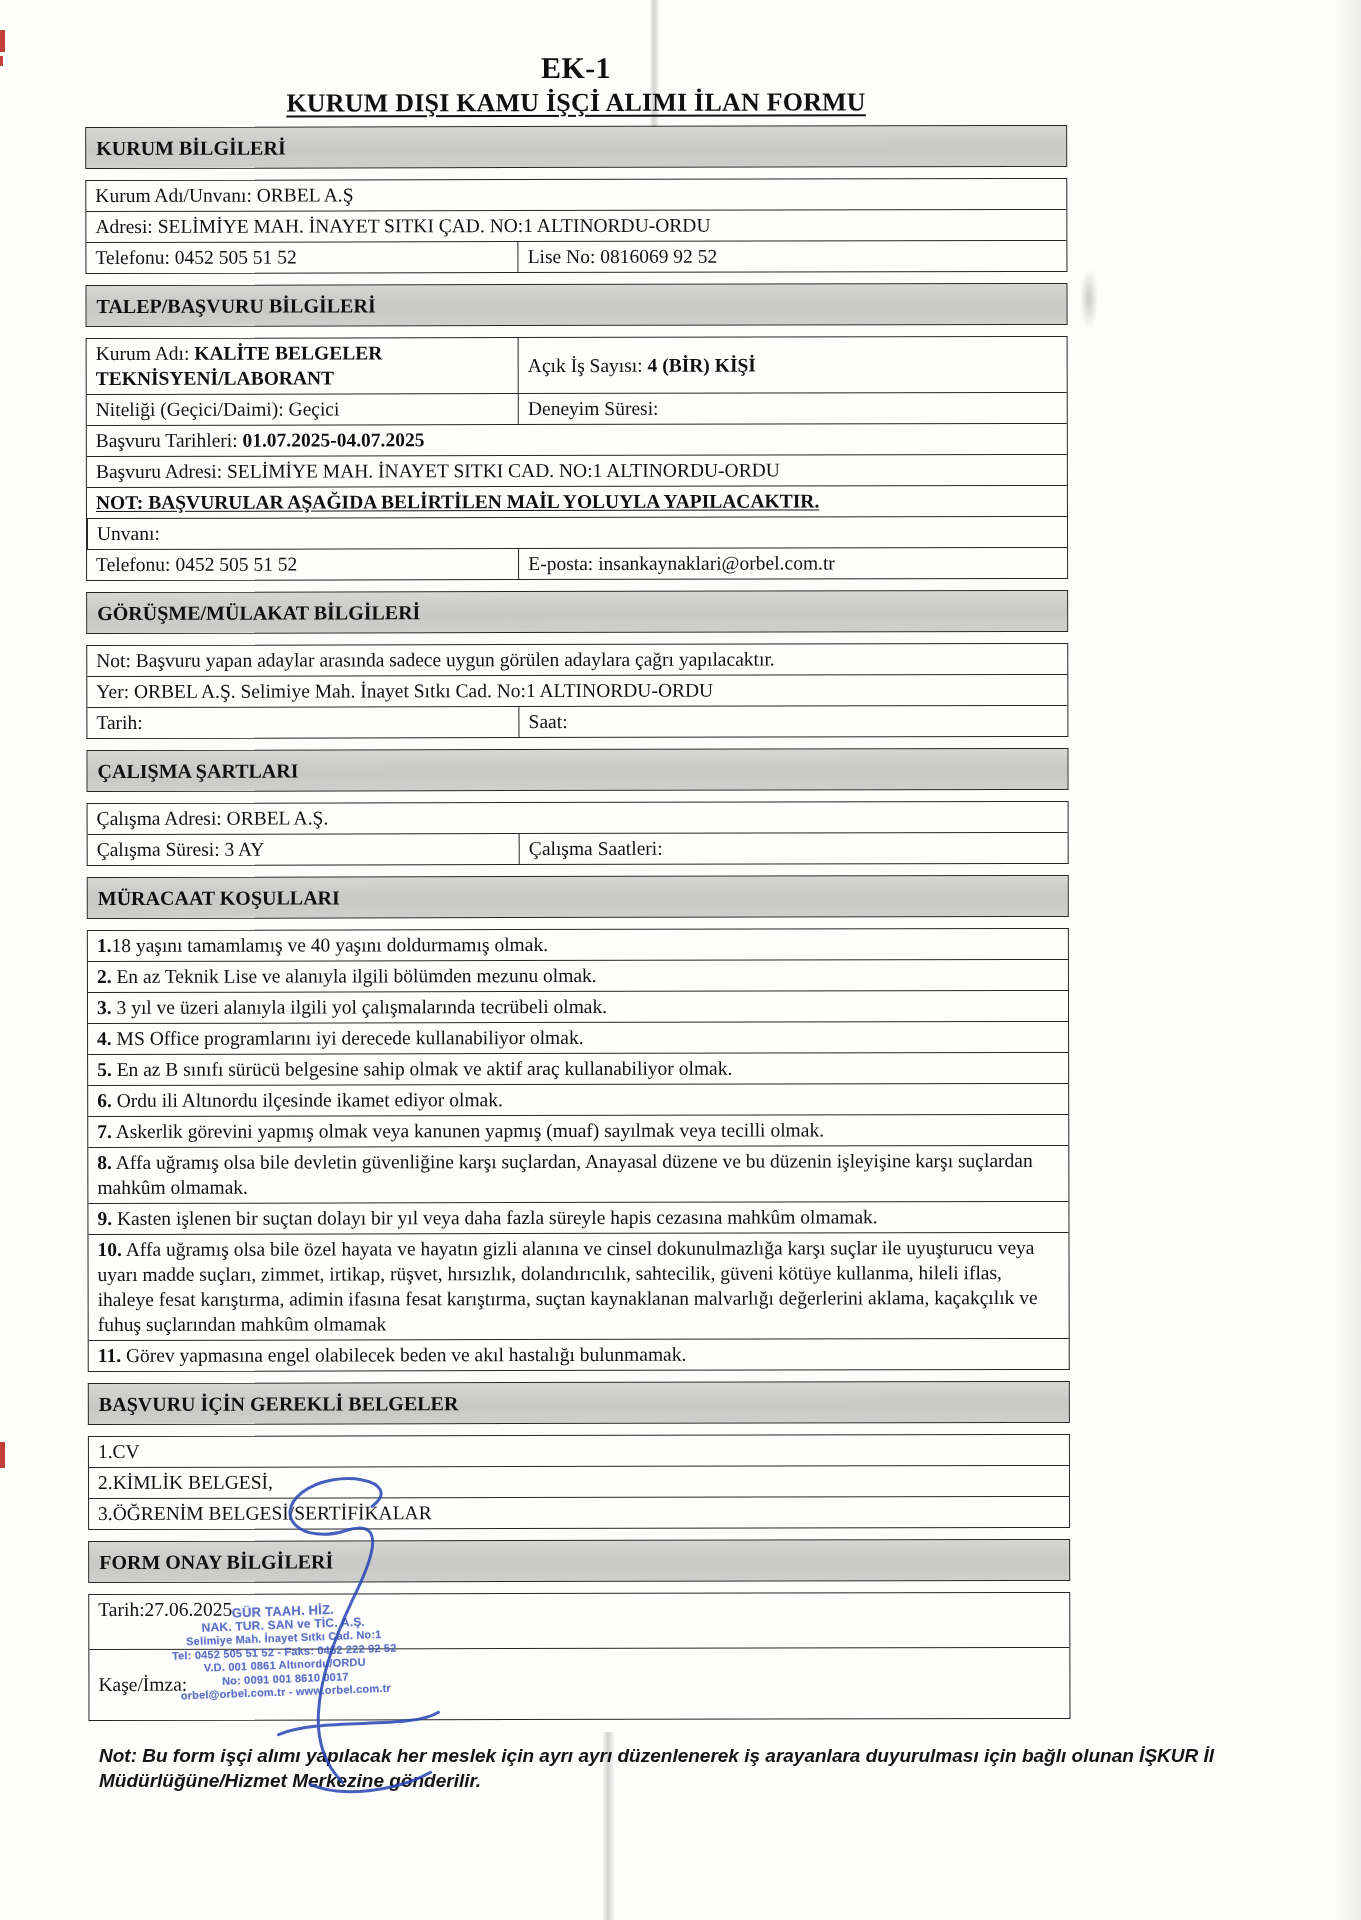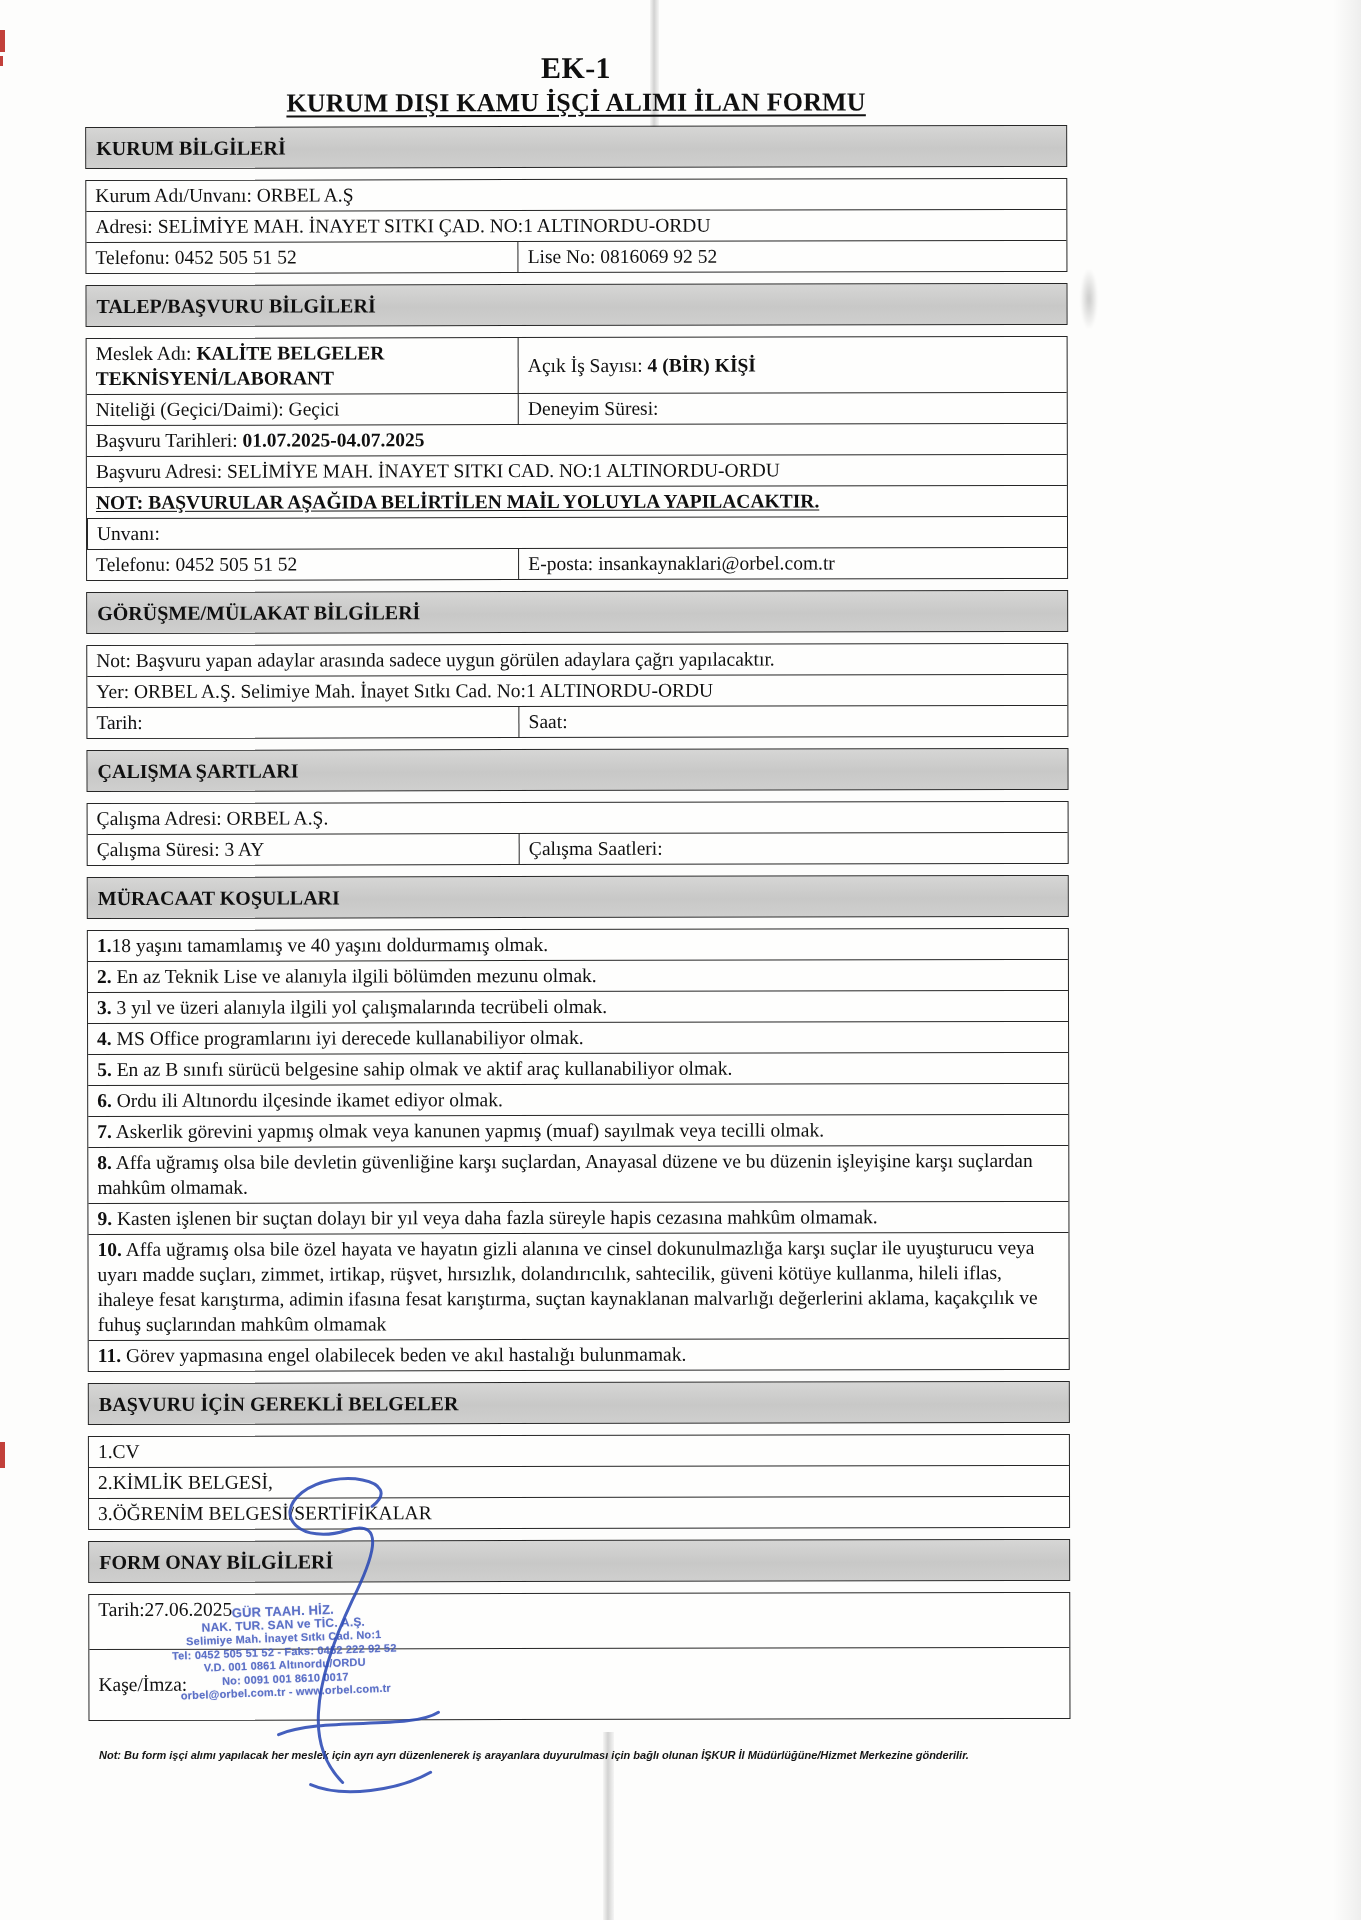--- a/index.html
+++ b/index.html
@@ -54,21 +54,21 @@
     font-size:11px;line-height:13.5px;color:#4159be;opacity:.85;letter-spacing:.2px;
     text-shadow:0 0 1px rgba(65,89,190,.45);z-index:4;}
   .stamp .sline{display:block;}
   .stamp .sline:nth-child(1){font-size:13px;}
   .stamp .sline:nth-child(2){font-size:12px;}
 
   .sig{position:absolute;left:105px;top:-122px;width:310px;height:345px;z-index:5;pointer-events:none;}
 
   .footnote{margin-top:22px;margin-left:14px;width:1170px;
     font-family:"Liberation Sans",sans-serif;font-style:italic;font-weight:600;
-    font-size:11px;line-height:25px;color:#141414;}
+    font-size:19px;line-height:25px;color:#141414;}
   .footnote .nb{font-weight:800;}
 </style>
 </head>
 <body>
 
 <div class="edge-shade"></div>
 <div class="streak" id="streak-top"></div>
 <div class="streak" id="streak-bottom"></div>
 <div id="smudge-right"></div>
 <div class="redmark" id="red1"></div>
@@ -104,21 +104,21 @@
           <span>Lise No:</span>
           <span>0816069 92 52</span>
         </div>
       </div>
     </div>
 
     <div class="sec">TALEP/BAŞVURU BİLGİLERİ</div>
     <div class="rows">
       <div class="row">
         <div class="cell c44">
-          <span>Meslek Adı:</span>
+          <span>Kurum Adı:</span>
           <b class="bv">KALİTE BELGELER TEKNİSYENİ/LABORANT</b>
         </div>
         <div class="cell c56 vcenter">
           <span>
             <span>Açık İş Sayısı:</span>
             <b class="bv">4 (BİR) KİŞİ</b>
           </span>
         </div>
       </div>
       <div class="row">

